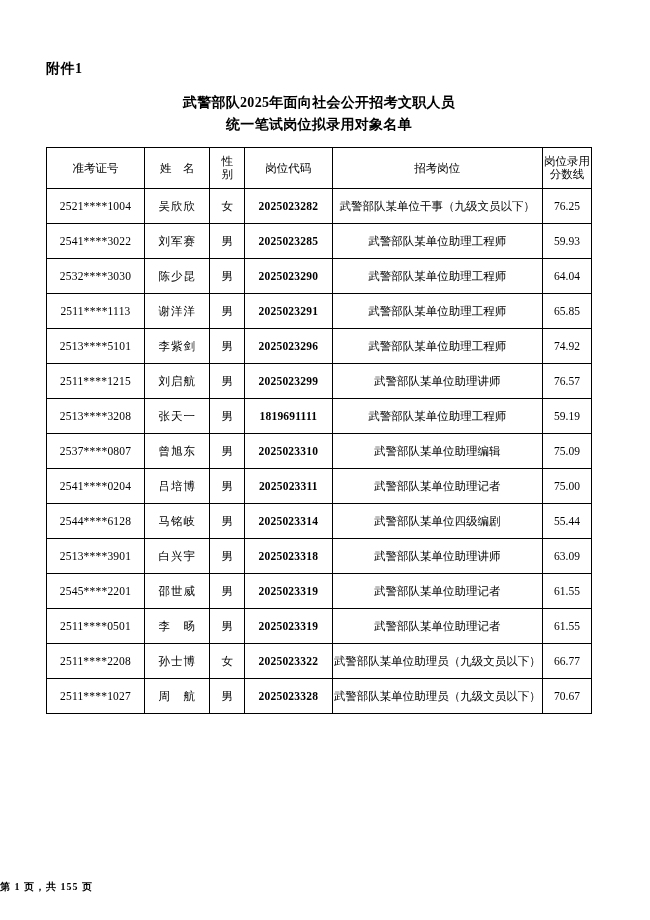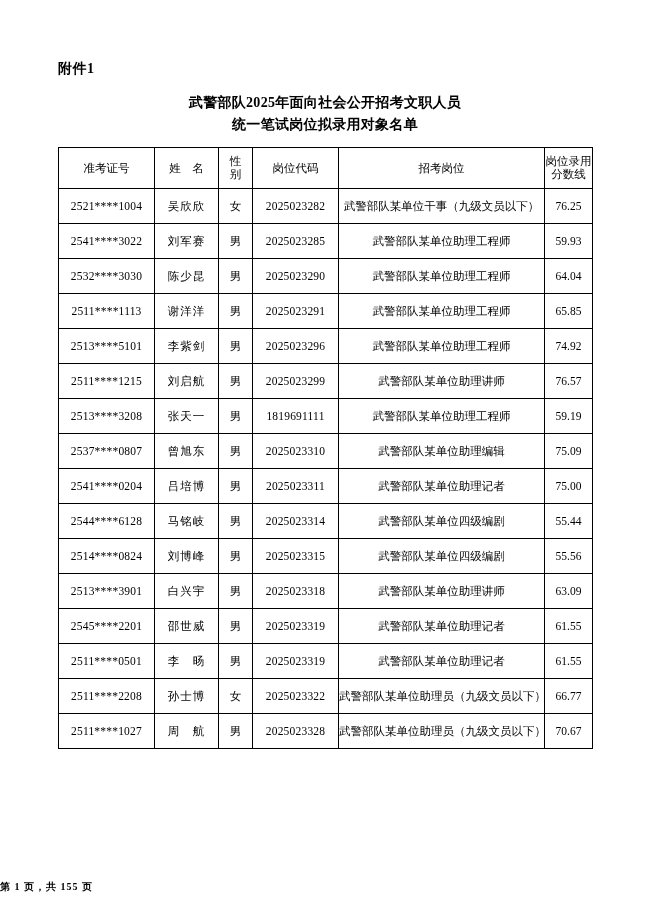--- a/index.html
+++ b/index.html
@@ -12,21 +12,21 @@
     height: 920px;
     font-family: "Liberation Serif", "DejaVu Serif", serif;
     color: #000000;
     position: relative;
     overflow: hidden;
   }
   .page {
     width: 650px;
     height: 920px;
     box-sizing: border-box;
-    padding: 60px 58px 0 58px;
+    padding: 60px 58px 0 46px;
     position: relative;
   }
   .attachment-label {
     font-size: 14px;
     font-weight: bold;
     font-family: "Liberation Serif", "DejaVu Serif", serif;
     margin-bottom: 14px;
     letter-spacing: 0.5px;
   }
   .doc-title {
@@ -76,20 +76,21 @@
   td.name {
     font-size: 12.5px;
     letter-spacing: 1px;
   }
   td.sex {
     font-size: 12px;
   }
   td.code {
     font-size: 11px;
     letter-spacing: 0.2px;
+    font-weight: bold;
   }
   td.post {
     text-align: left;
     padding-left: 5px;
     font-size: 11.5px;
   }
   td.score {
     font-size: 11.5px;
   }
   th.head-sex {
@@ -223,28 +224,20 @@
         </tr>
         <tr>
           <td class="exam-no">2544****6128</td>
           <td class="name">马铭岐</td>
           <td class="sex">男</td>
           <td class="code">2025023314</td>
           <td class="post">武警部队某单位四级编剧</td>
           <td class="score">55.44</td>
         </tr>
         <tr>
-          <td class="exam-no">2514****0824</td>
-          <td class="name">刘博峰</td>
-          <td class="sex">男</td>
-          <td class="code">2025023315</td>
-          <td class="post">武警部队某单位四级编剧</td>
-          <td class="score">55.56</td>
-        </tr>
-        <tr>
           <td class="exam-no">2513****3901</td>
           <td class="name">白兴宇</td>
           <td class="sex">男</td>
           <td class="code">2025023318</td>
           <td class="post">武警部队某单位助理讲师</td>
           <td class="score">63.09</td>
         </tr>
         <tr>
           <td class="exam-no">2545****2201</td>
           <td class="name">邵世威</td>

